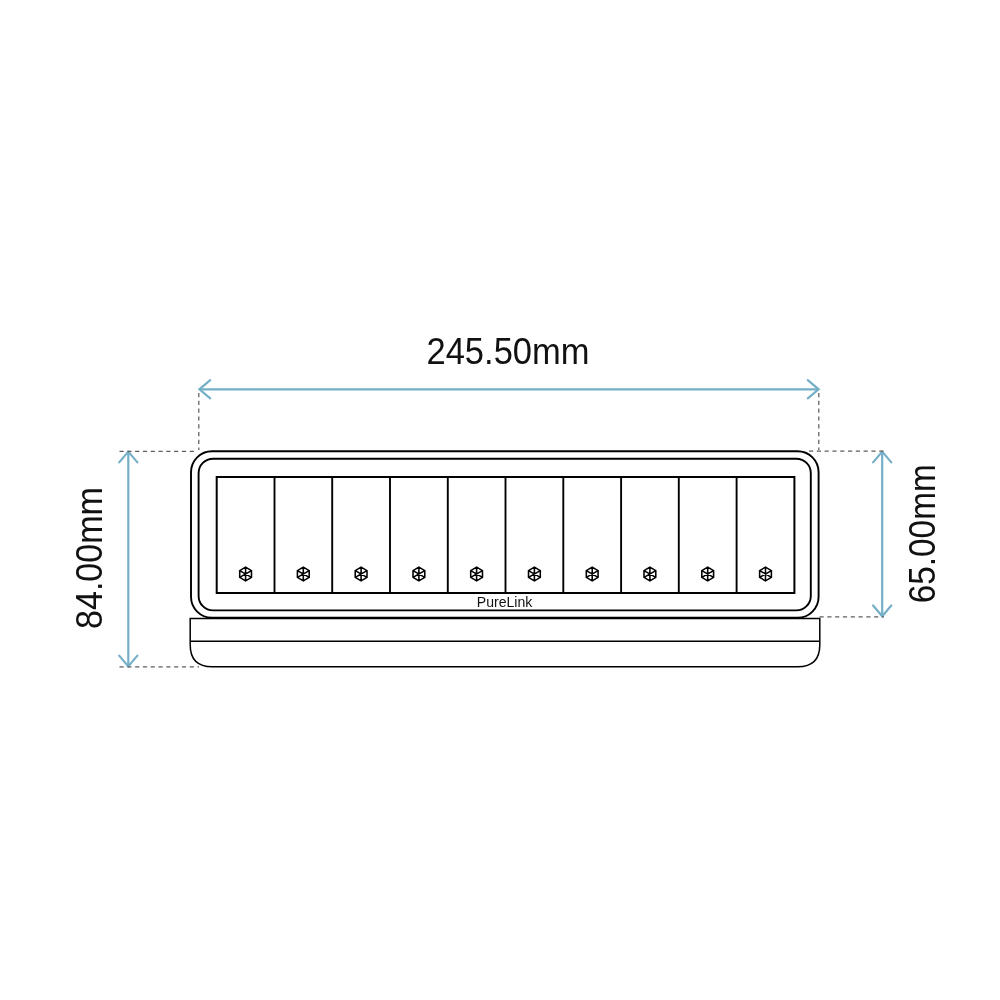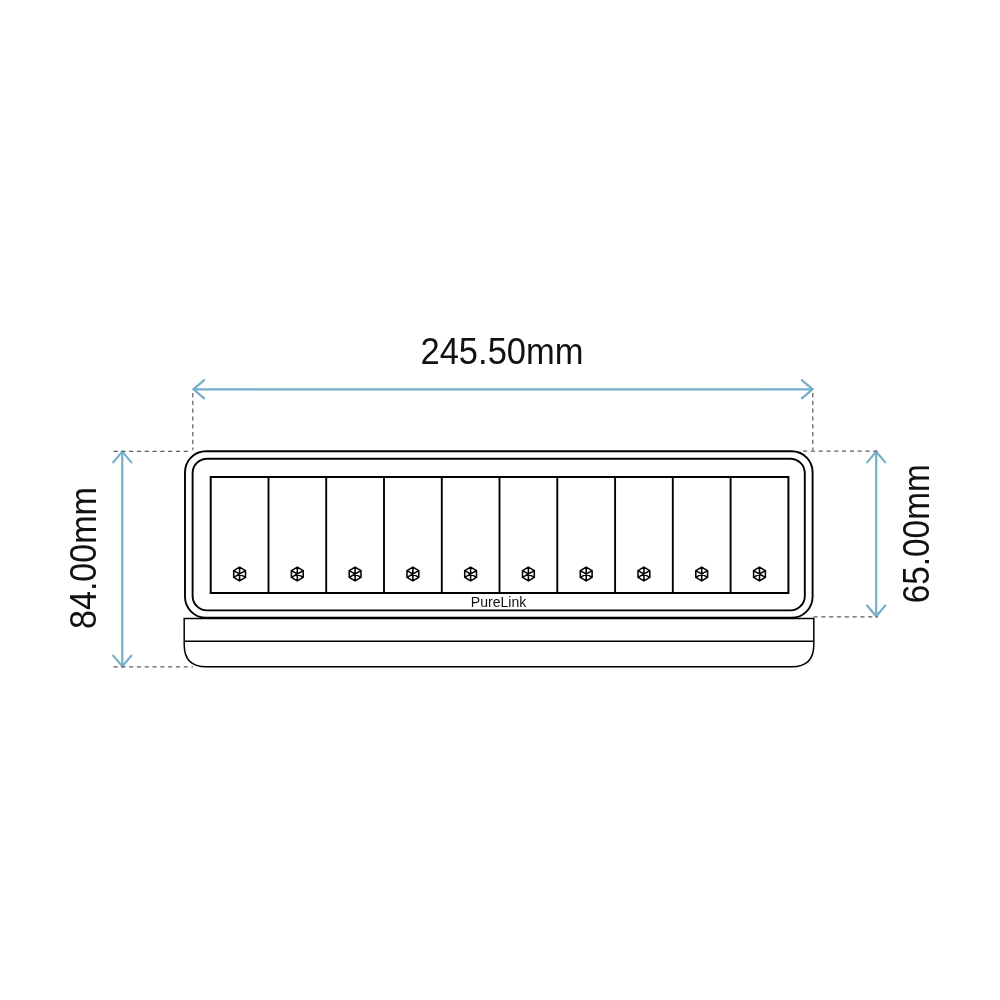--- a/index.html
+++ b/index.html
@@ -1,16 +1,16 @@
 <!DOCTYPE html>
 <html><head>
 <meta charset="utf-8">
 <style>
   html,body{margin:0;padding:0;background:#ffffff;}
-  .page{width:956px;height:1000px;position:relative;background:#ffffff;overflow:hidden;will-change:transform;transform:translateZ(0);}
+  .page{width:956px;height:1000px;position:relative;background:#ffffff;overflow:hidden;will-change:transform;transform:translateZ(0);padding-left:6px;}
   text{font-family:"Liberation Sans",sans-serif;fill:#111;}
 </style>
 </head>
 <body>
 <div class="page">
 <svg width="1000" height="1000" viewBox="0 0 1000 1000" style="opacity:0.999">
   <defs>
 
     <g id="vent">
       <path d="M0,-6.8 L5.89,-3.4 L5.89,3.4 L0,6.8 L-5.89,3.4 L-5.89,-3.4 Z M0,-6.8 L0,6.8 M-5.89,-3.4 L5.89,3.4 M-5.89,3.4 L5.89,-3.4" fill="none" stroke="#000" stroke-width="1.55" stroke-linejoin="miter"></path>

